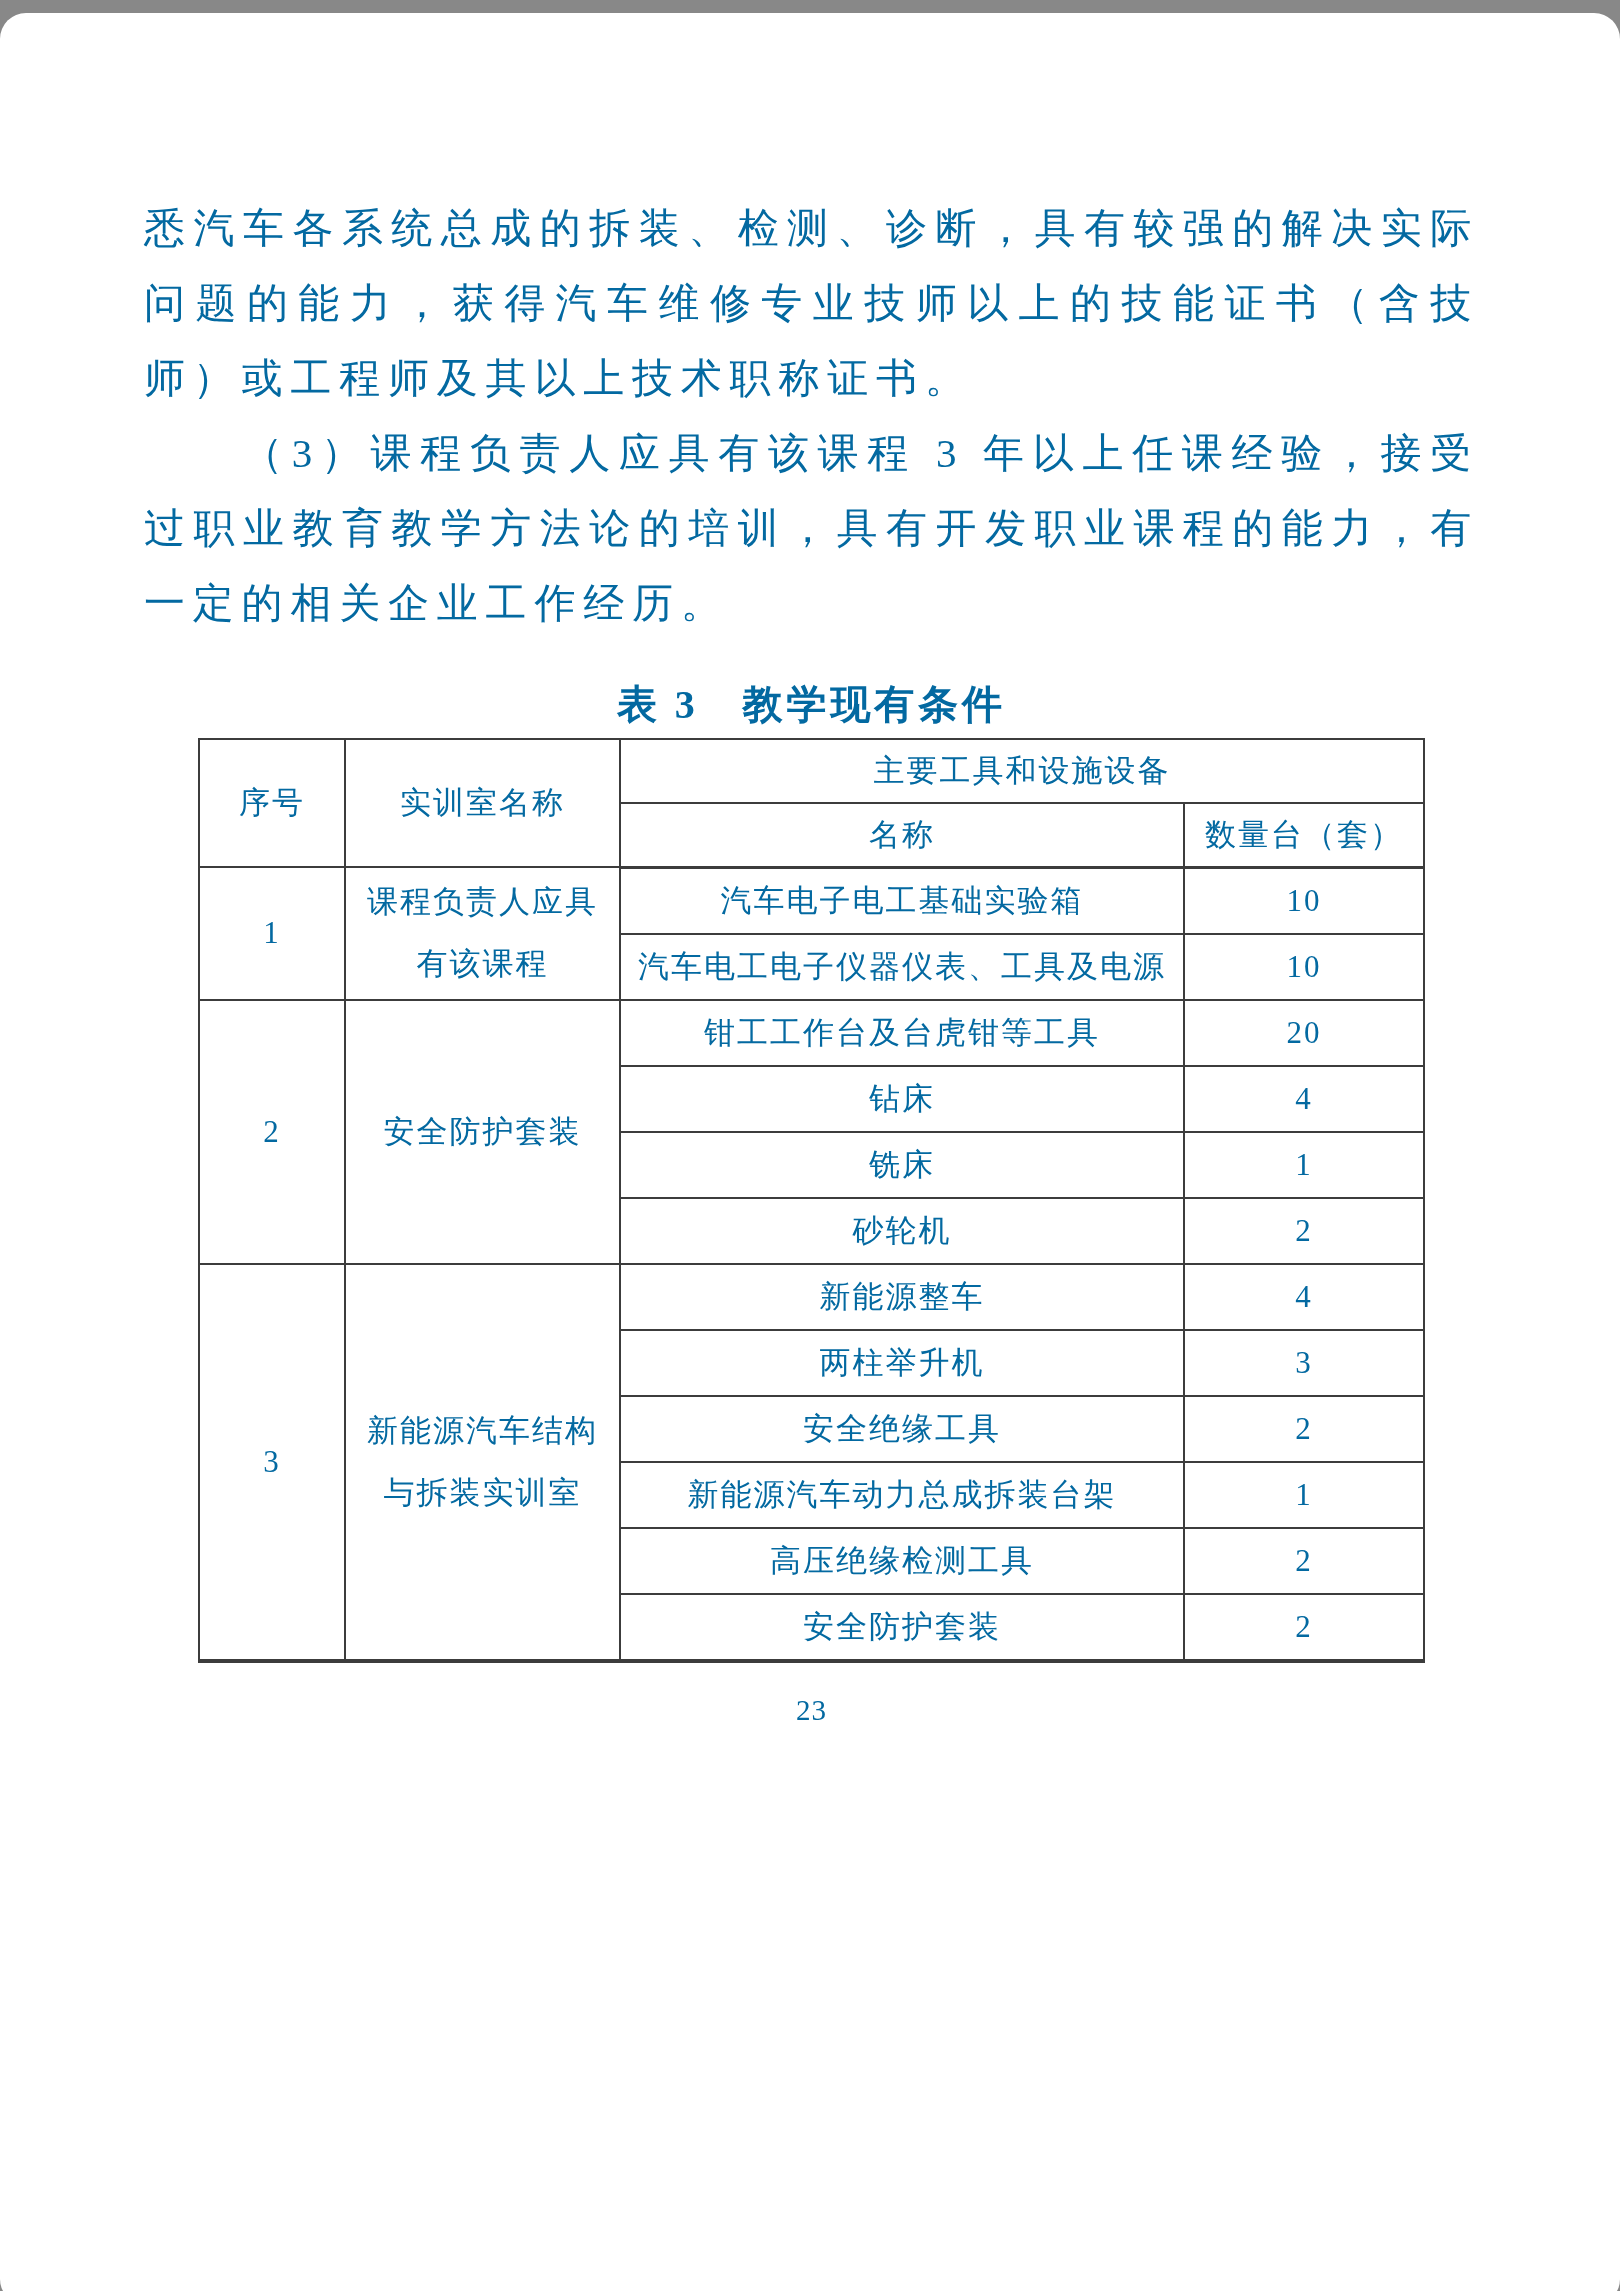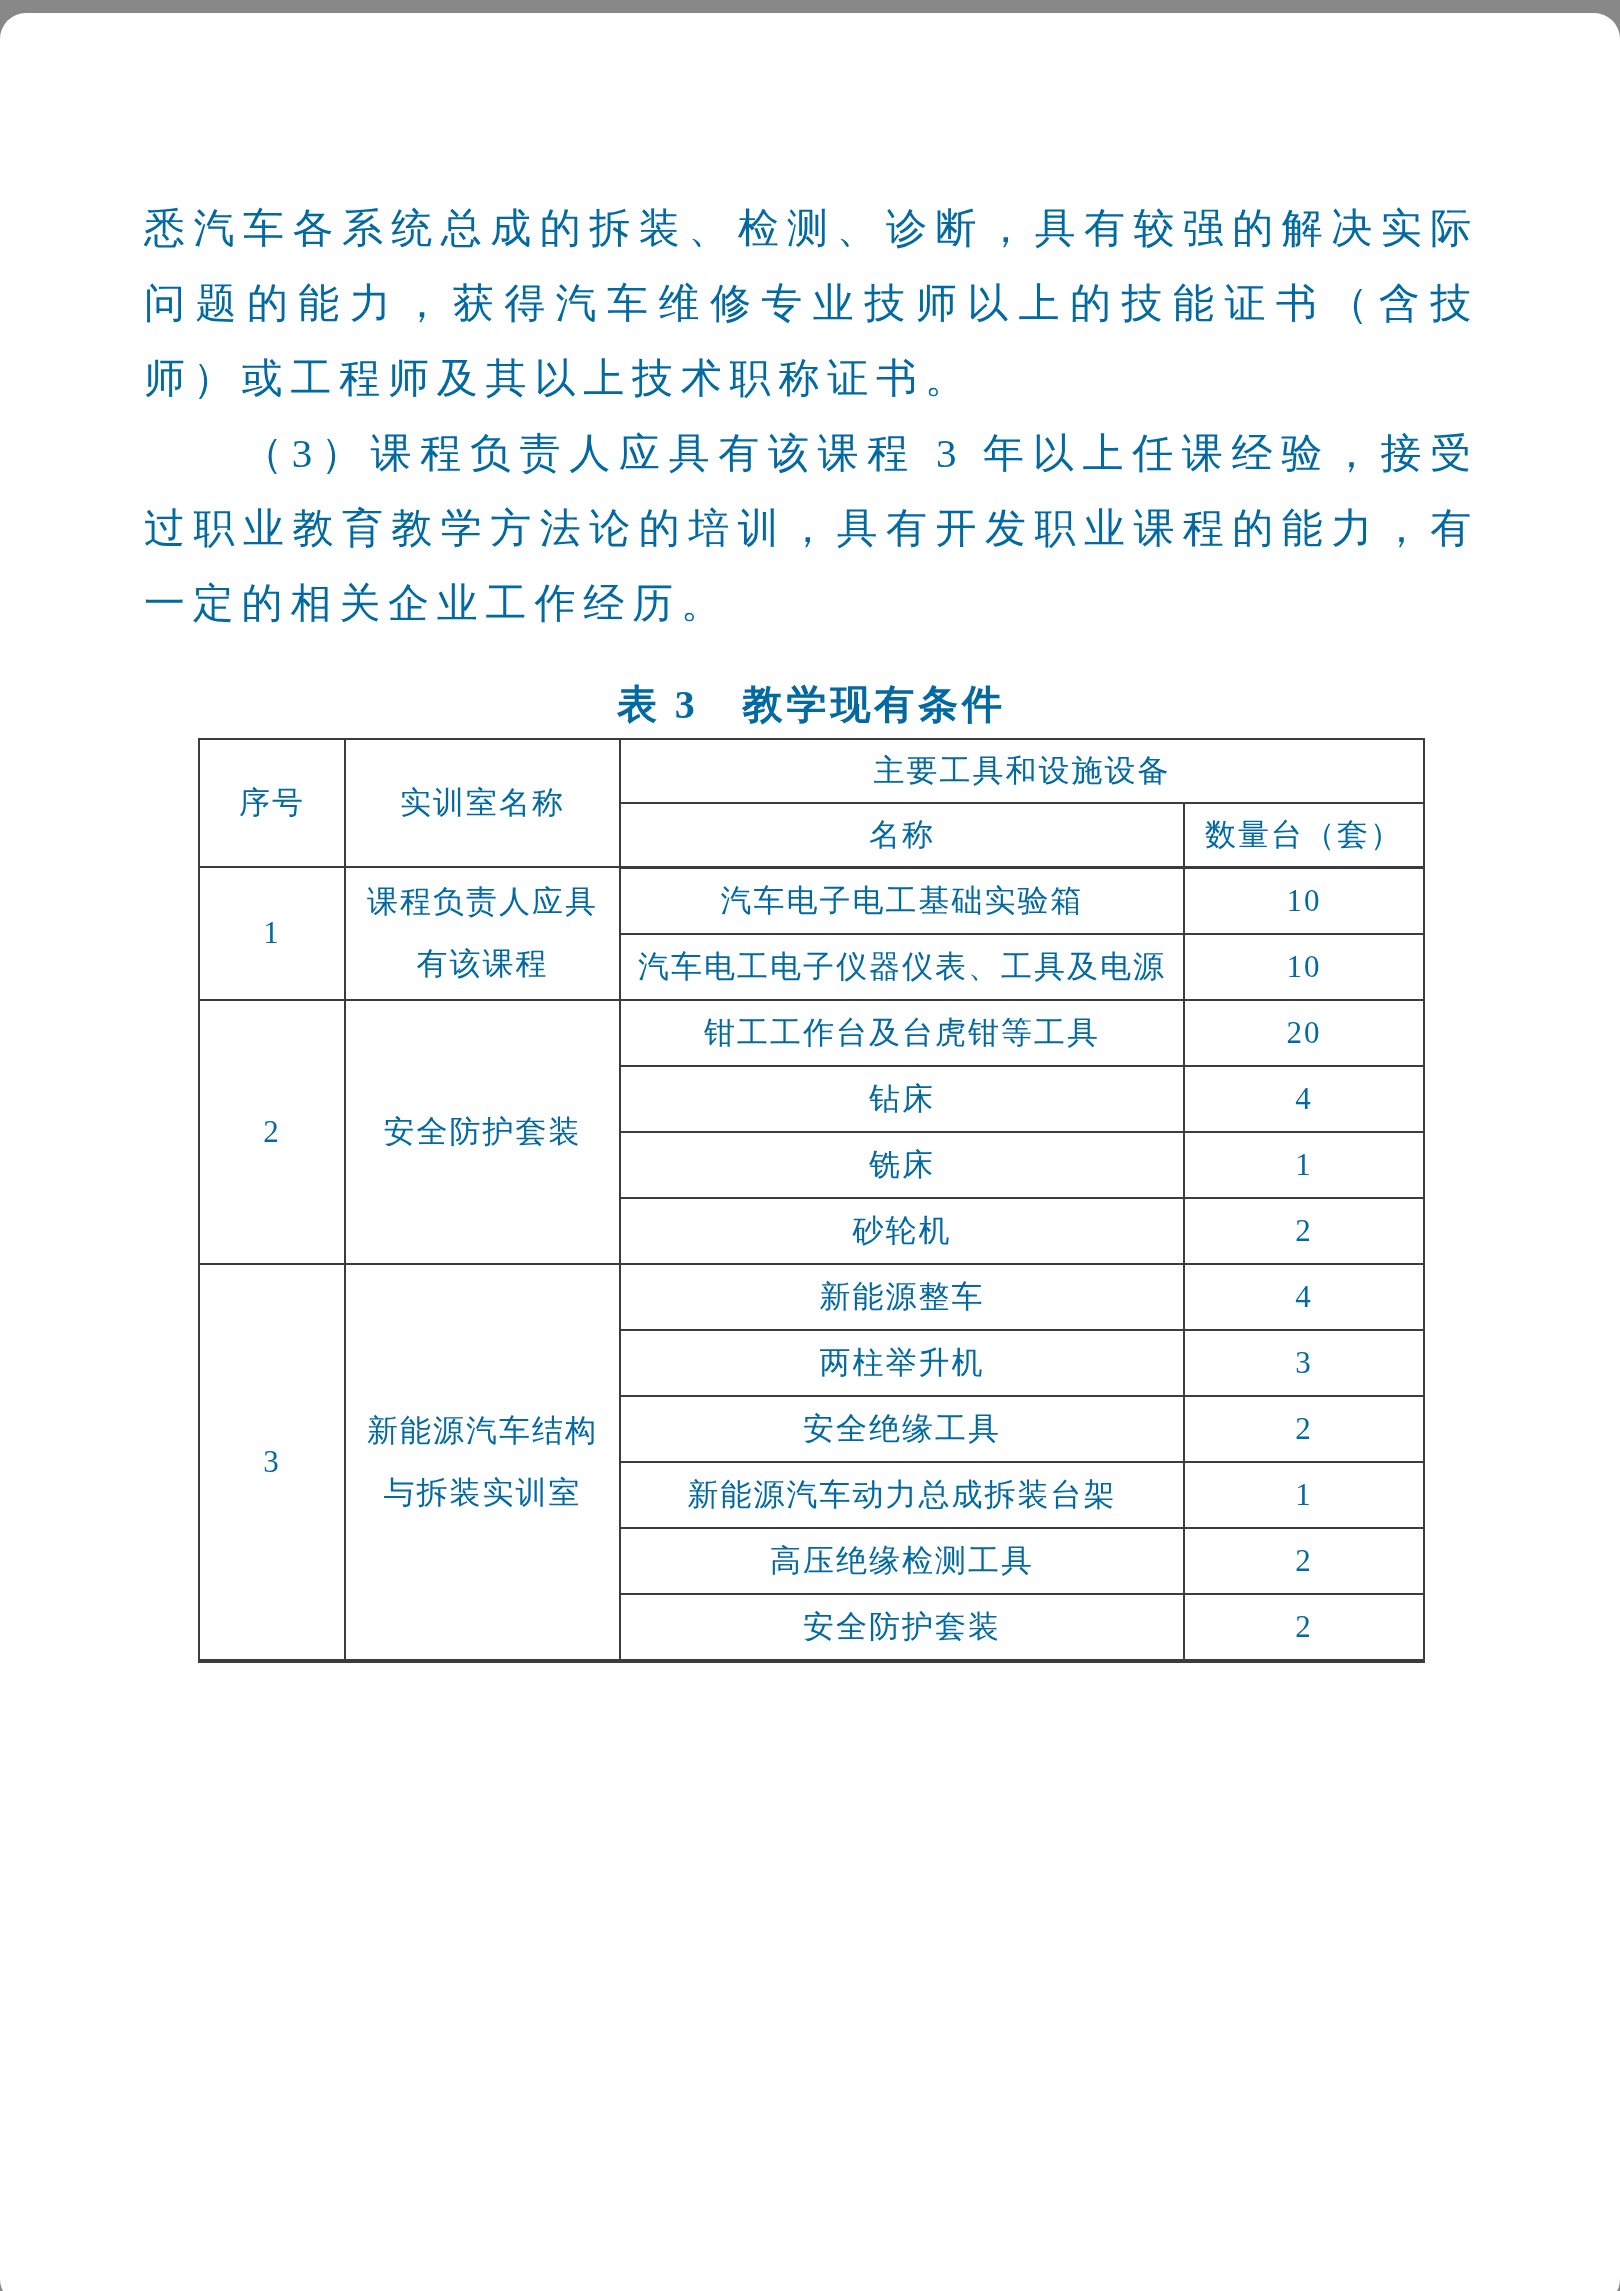--- a/index.html
+++ b/index.html
@@ -162,15 +162,16 @@
             <td class="col-name">高压绝缘检测工具</td>
             <td class="col-qty">2</td>
           </tr>
           <tr class="data-row">
             <td class="col-name">安全防护套装</td>
             <td class="col-qty">2</td>
           </tr>
         </tbody>
     </table>
 
+    <div class="page-number">23</div>
   </div>
 </div>
 
 
 </body></html>

